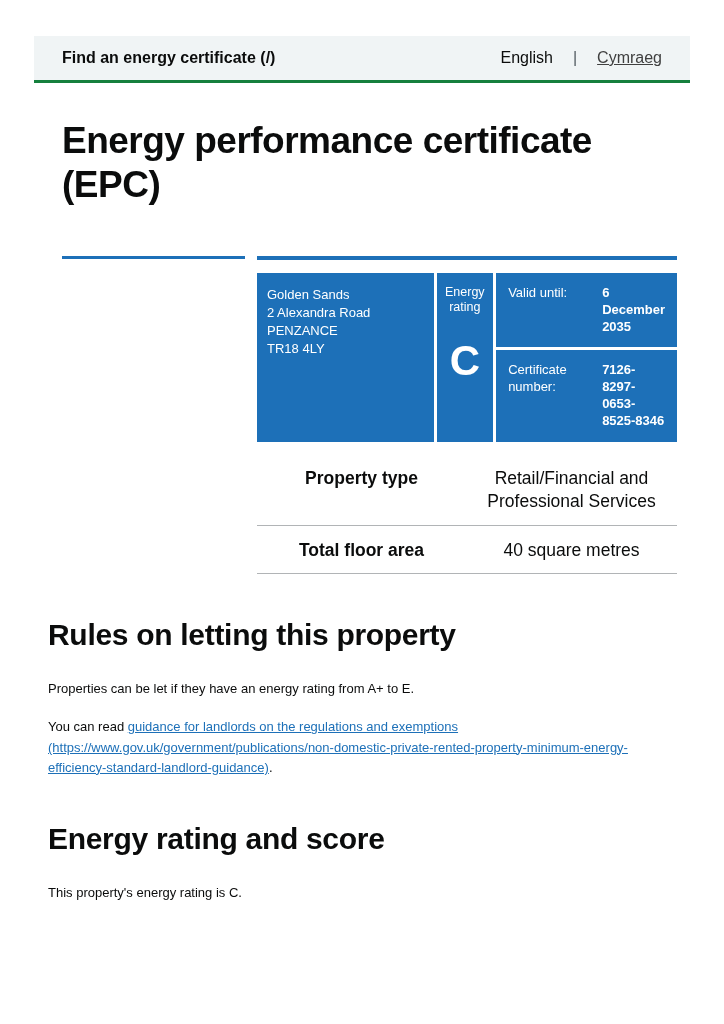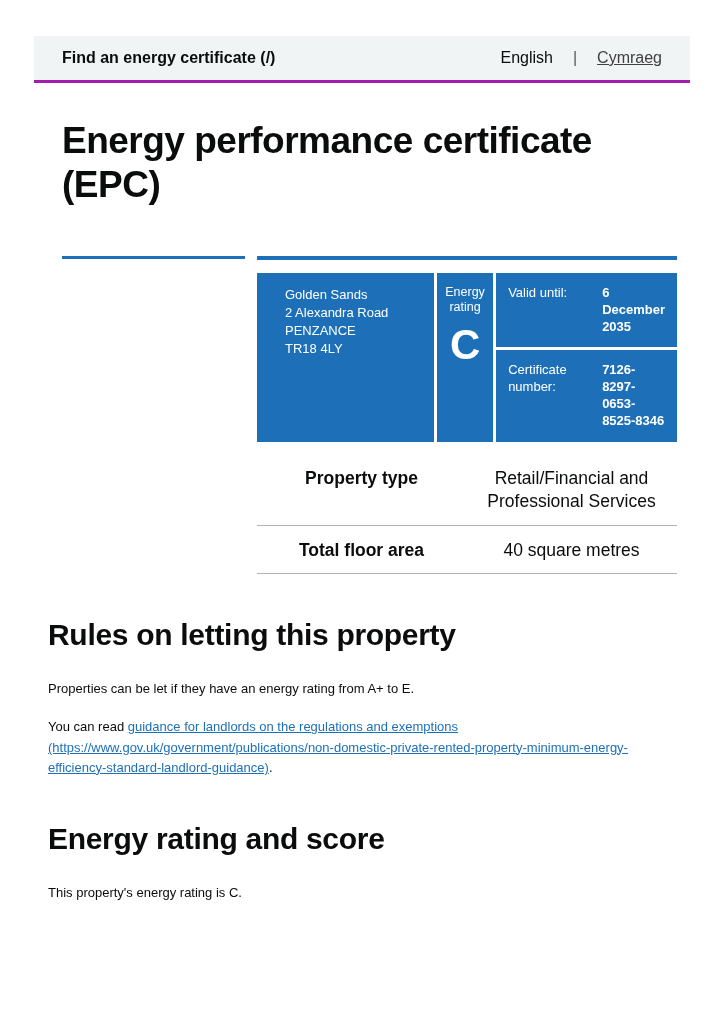--- a/index.html
+++ b/index.html
@@ -9,21 +9,21 @@
     overflow: hidden;
     font-family: "Liberation Sans", sans-serif;
     color: #0b0c0c;
     position: relative;
   }
 
   
   .site-header {
     margin: 36px 34px 0 34px;
     background: #f0f4f5;
-    border-bottom: 3px solid #a21caf;
+    border-bottom: 3px solid #15803d;
     display: flex;
     justify-content: space-between;
     align-items: center;
     padding: 13px 28px;
   }
   .service-name { font-size: 16px; font-weight: bold; color: #0b0c0c; text-decoration: none; }
   .service-href { font-weight: bold; }
   .lang-switch { font-size: 16px; display: flex; align-items: center; gap: 20px; }
   .lang-current { color: #0b0c0c; }
   .lang-sep { color: #505a5f; }
@@ -52,33 +52,34 @@
   }
   .summary-right {
     width: 420px;
     border-top: 4px solid #1d70b8;
     padding-top: 13px;
   }
   .cert-box { display: flex; gap: 3px; align-items: stretch; }
   .cert-panel { background: #1d70b8; color: #ffffff; }
   .cert-address {
     width: 184px;
-    padding: 13px 28px;
+    padding: 13px 10px;
     font-size: 13px;
     line-height: 1.38;
   }
   .cert-rating {
     width: 59px;
     padding: 12px 3px 8px;
     text-align: center;
     font-size: 12.5px;
     line-height: 1.25;
     display: flex;
     flex-direction: column;
     align-items: center;
+    gap: 16px;
   }
   .cert-rating .letter { font-size: 42px; font-weight: bold; line-height: 1.05; margin-top: 7px; }
   .cert-right { flex: 1; display: flex; flex-direction: column; gap: 3px; }
   .cert-cell { flex: 1; padding: 12px 12px; display: flex; font-size: 13px; line-height: 1.3; }
   .cert-cell .lbl { width: 88px; flex: none; }
   .cert-cell .val { flex: 1; font-weight: bold; padding-left: 6px; }
 
   
   .details-table { margin: 12px 47px 0 257px; width: 420px; }
   .details-row {

